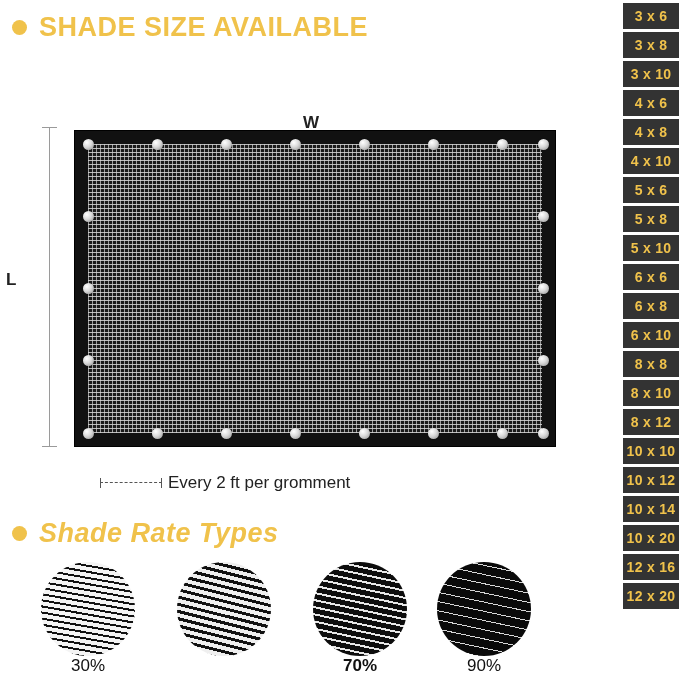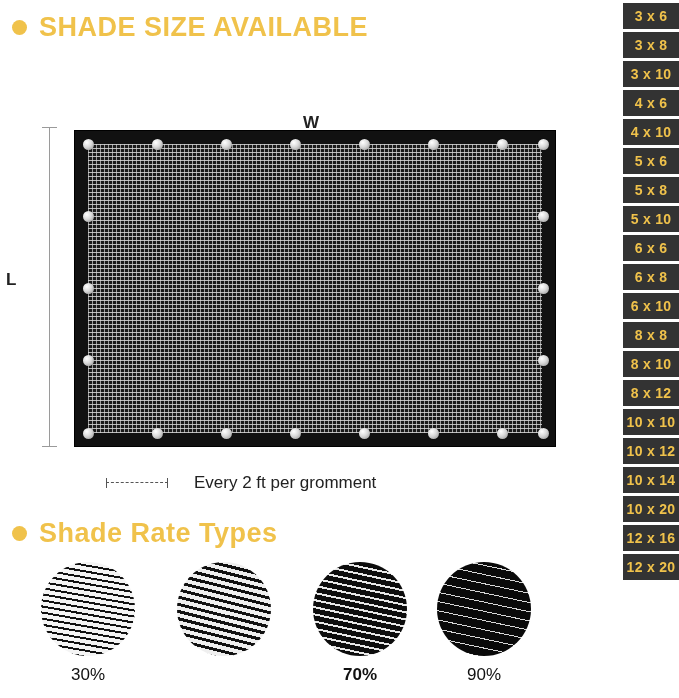--- a/index.html
+++ b/index.html
@@ -49,20 +49,21 @@
   }
   #title-shade-size {
     position: absolute;
     left: 12px;
     top: 12px;
   }
   #title-shade-rate {
     position: absolute;
     left: 12px;
     top: 518px;
+    font-style: italic;
   }
 
   
   .diagram {
     position: absolute;
     left: 0;
     top: 55px;
     width: 600px;
     height: 450px;
   }
@@ -157,24 +158,23 @@
     box-shadow: 0 0 1px rgba(0,0,0,0.7);
   }
 
   
   .grommet-note {
     position: absolute;
     left: 100px;
     top: 418px;
     display: flex;
     align-items: center;
-    gap: 26px;
+    gap: 6px;
     font-size: 17px;
     color: #222;
-    margin-left: 6px;
   }
   .note-arrow {
     position: relative;
     width: 62px;
     height: 10px;
   }
   .note-arrow .bar {
     position: absolute;
     top: 4px;
     left: 0;
@@ -227,21 +227,20 @@
     background-image:
       repeating-linear-gradient(12deg, #0d0d0d 0px, #0d0d0d 5px, #e8e8e8 5px, #e8e8e8 7px),
       repeating-linear-gradient(102deg, #141414 0px, #141414 4px, rgba(255,255,255,0) 4px, rgba(255,255,255,0) 7px);
   }
   .rate-90 {
     background-image:
       repeating-linear-gradient(12deg, #0a0a0a 0px, #0a0a0a 8px, #d8d8d8 8px, #d8d8d8 9px),
       repeating-linear-gradient(102deg, #101010 0px, #101010 7px, rgba(255,255,255,0) 7px, rgba(255,255,255,0) 9px);
   }
   .rate-label {
-    margin-top: 9px;
     font-size: 17px;
     color: #111;
   }
 
   
   .size-list {
     position: absolute;
     right: 0;
     top: 0;
     width: 56px;
@@ -349,20 +348,21 @@
       </div>
     </div>
 
   </div>
 
   <div class="size-list">
     <div class="size-chip">3 x 6</div>
     <div class="size-chip">3 x 8</div>
     <div class="size-chip">3 x 10</div>
     <div class="size-chip">4 x 6</div>
+    <div class="size-chip">4 x 8</div>
     <div class="size-chip">4 x 10</div>
     <div class="size-chip">5 x 6</div>
     <div class="size-chip">5 x 8</div>
     <div class="size-chip">5 x 10</div>
     <div class="size-chip">6 x 6</div>
     <div class="size-chip">6 x 8</div>
     <div class="size-chip">6 x 10</div>
     <div class="size-chip">8 x 8</div>
     <div class="size-chip">8 x 10</div>
     <div class="size-chip">8 x 12</div>

